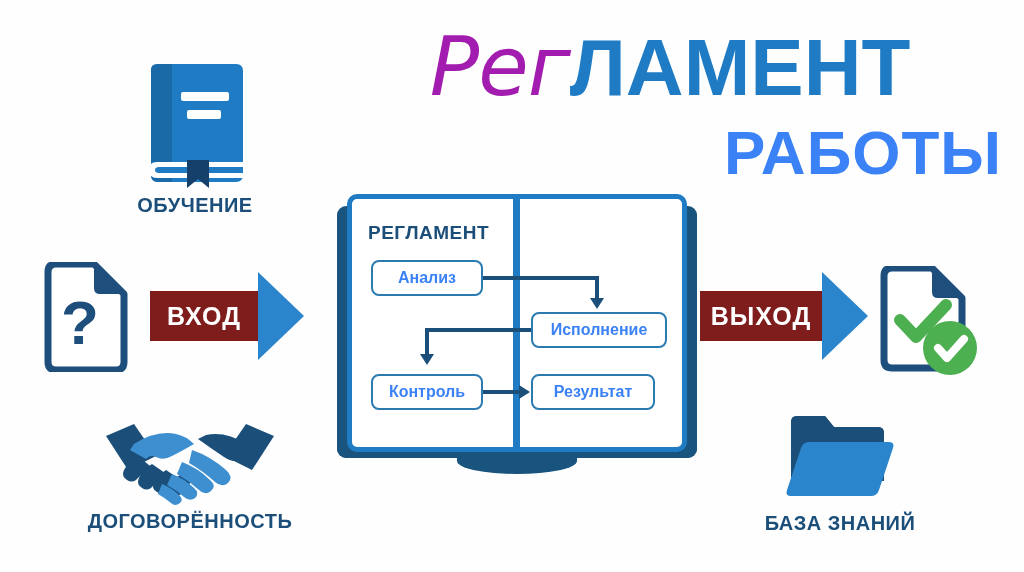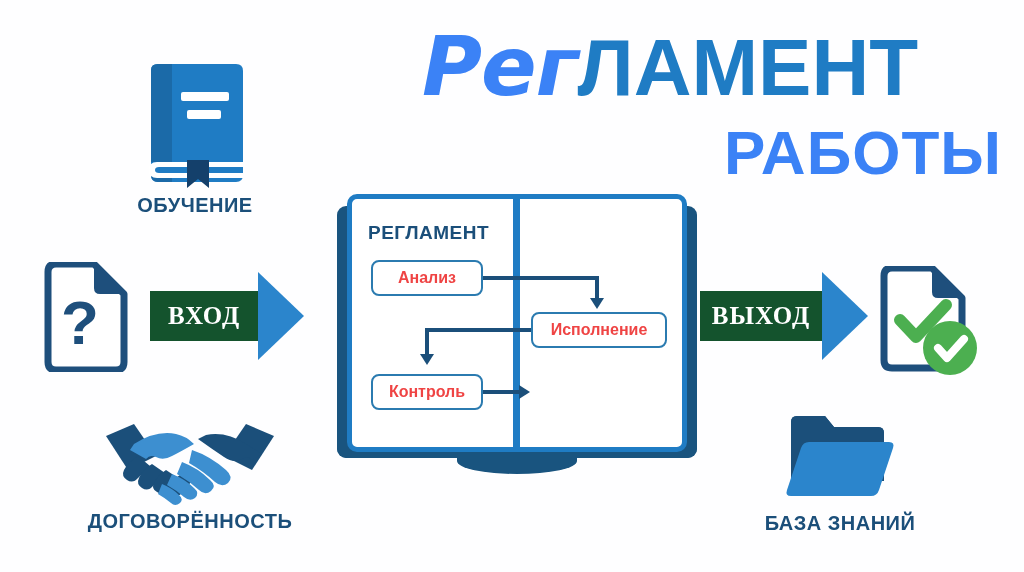--- a/index.html
+++ b/index.html
@@ -36,23 +36,23 @@
     left: 0;
     top: 0;
     width: 680px;
     text-align: center;
     white-space: nowrap;
     line-height: 1;
   }
   .t-script {
     font-family: "DejaVu Sans", sans-serif;
     font-style: italic;
-    font-weight: bold;
+    font-weight: normal;
     font-size: 82px;
-    color: #3b82f6;
+    color: #a21caf;
     letter-spacing: -1px;
   }
   .t-bold {
     font-family: "Liberation Sans", sans-serif;
     font-weight: bold;
     font-size: 80px;
     color: #1f7cc4;
     letter-spacing: 0px;
   }
   .title-sub {
@@ -142,21 +142,21 @@
     position: absolute;
     background: #ffffff;
     border: 2px solid #2b7bb0;
     border-radius: 8px;
     box-sizing: border-box;
     display: flex;
     align-items: center;
     justify-content: center;
     font-size: 16px;
     font-weight: bold;
-    color: #ef4444;
+    color: #3b82f6;
     z-index: 4;
   }
   #box-analiz     { left: 34px;  top: 72px;  width: 112px; height: 36px; }
   #box-ispoln     { left: 194px; top: 124px; width: 136px; height: 36px; }
   #box-kontrol    { left: 34px;  top: 186px; width: 112px; height: 36px; text-align: right; }
   #box-rezultat   { left: 194px; top: 186px; width: 124px; height: 36px; }
 
   .lineseg {
     position: absolute;
     background: #1b4f7a;
@@ -181,29 +181,28 @@
 
   
   .bigarrow {
     position: absolute;
     height: 88px;
     display: flex;
     align-items: center;
   }
   .bigarrow .shaft {
     height: 50px;
-    background: #14532d;
+    background: #7f1d1d;
     display: flex;
     align-items: center;
     justify-content: center;
     color: #ffffff;
     font-size: 25px;
     font-weight: bold;
     letter-spacing: 1px;
-    font-family: Liberation Serif, serif;
   }
   .bigarrow .head {
     width: 0; height: 0;
     border-top: 44px solid transparent;
     border-bottom: 44px solid transparent;
     border-left: 46px solid #2b85cc;
   }
   #arrow-vhod  { left: 150px; top: 272px; }
   #arrow-vhod .shaft  { width: 108px; }
   #arrow-vyhod { left: 700px; top: 272px; }
@@ -289,20 +288,21 @@
     <div class="lineseg" style="left:88px; top:140px; width:108px; height:4px;"></div>
     <div class="lineseg" style="left:88px; top:140px; width:4px; height:28px;"></div>
     <div class="arrowhead-down" style="left:83px; top:166px;"></div>
 
     <div class="lineseg" style="left:146px; top:202px; width:40px; height:4px;"></div>
     <div class="arrowhead-right" style="left:182px; top:197px;"></div>
 
     <div class="fbox" id="box-analiz">Анализ</div>
     <div class="fbox" id="box-ispoln">Исполнение</div>
     <div class="fbox" id="box-kontrol">Контроль</div>
+    <div class="fbox" id="box-rezultat">Результат</div>
   </div>
 
   <div class="bigarrow" id="arrow-vyhod">
     <div class="shaft">ВЫХОД</div>
     <div class="head"></div>
   </div>
 
   <div id="block-docok">
     <svg width="104" height="112" viewBox="0 0 104 112">
       <path d="M8 10 q0-8 8-8 h40 l30 30 v62 q0 8 -8 8 h-62 q-8 0 -8 -8 z" fill="#ffffff" stroke="#1e4f7c" stroke-width="7" stroke-linejoin="round"></path>

